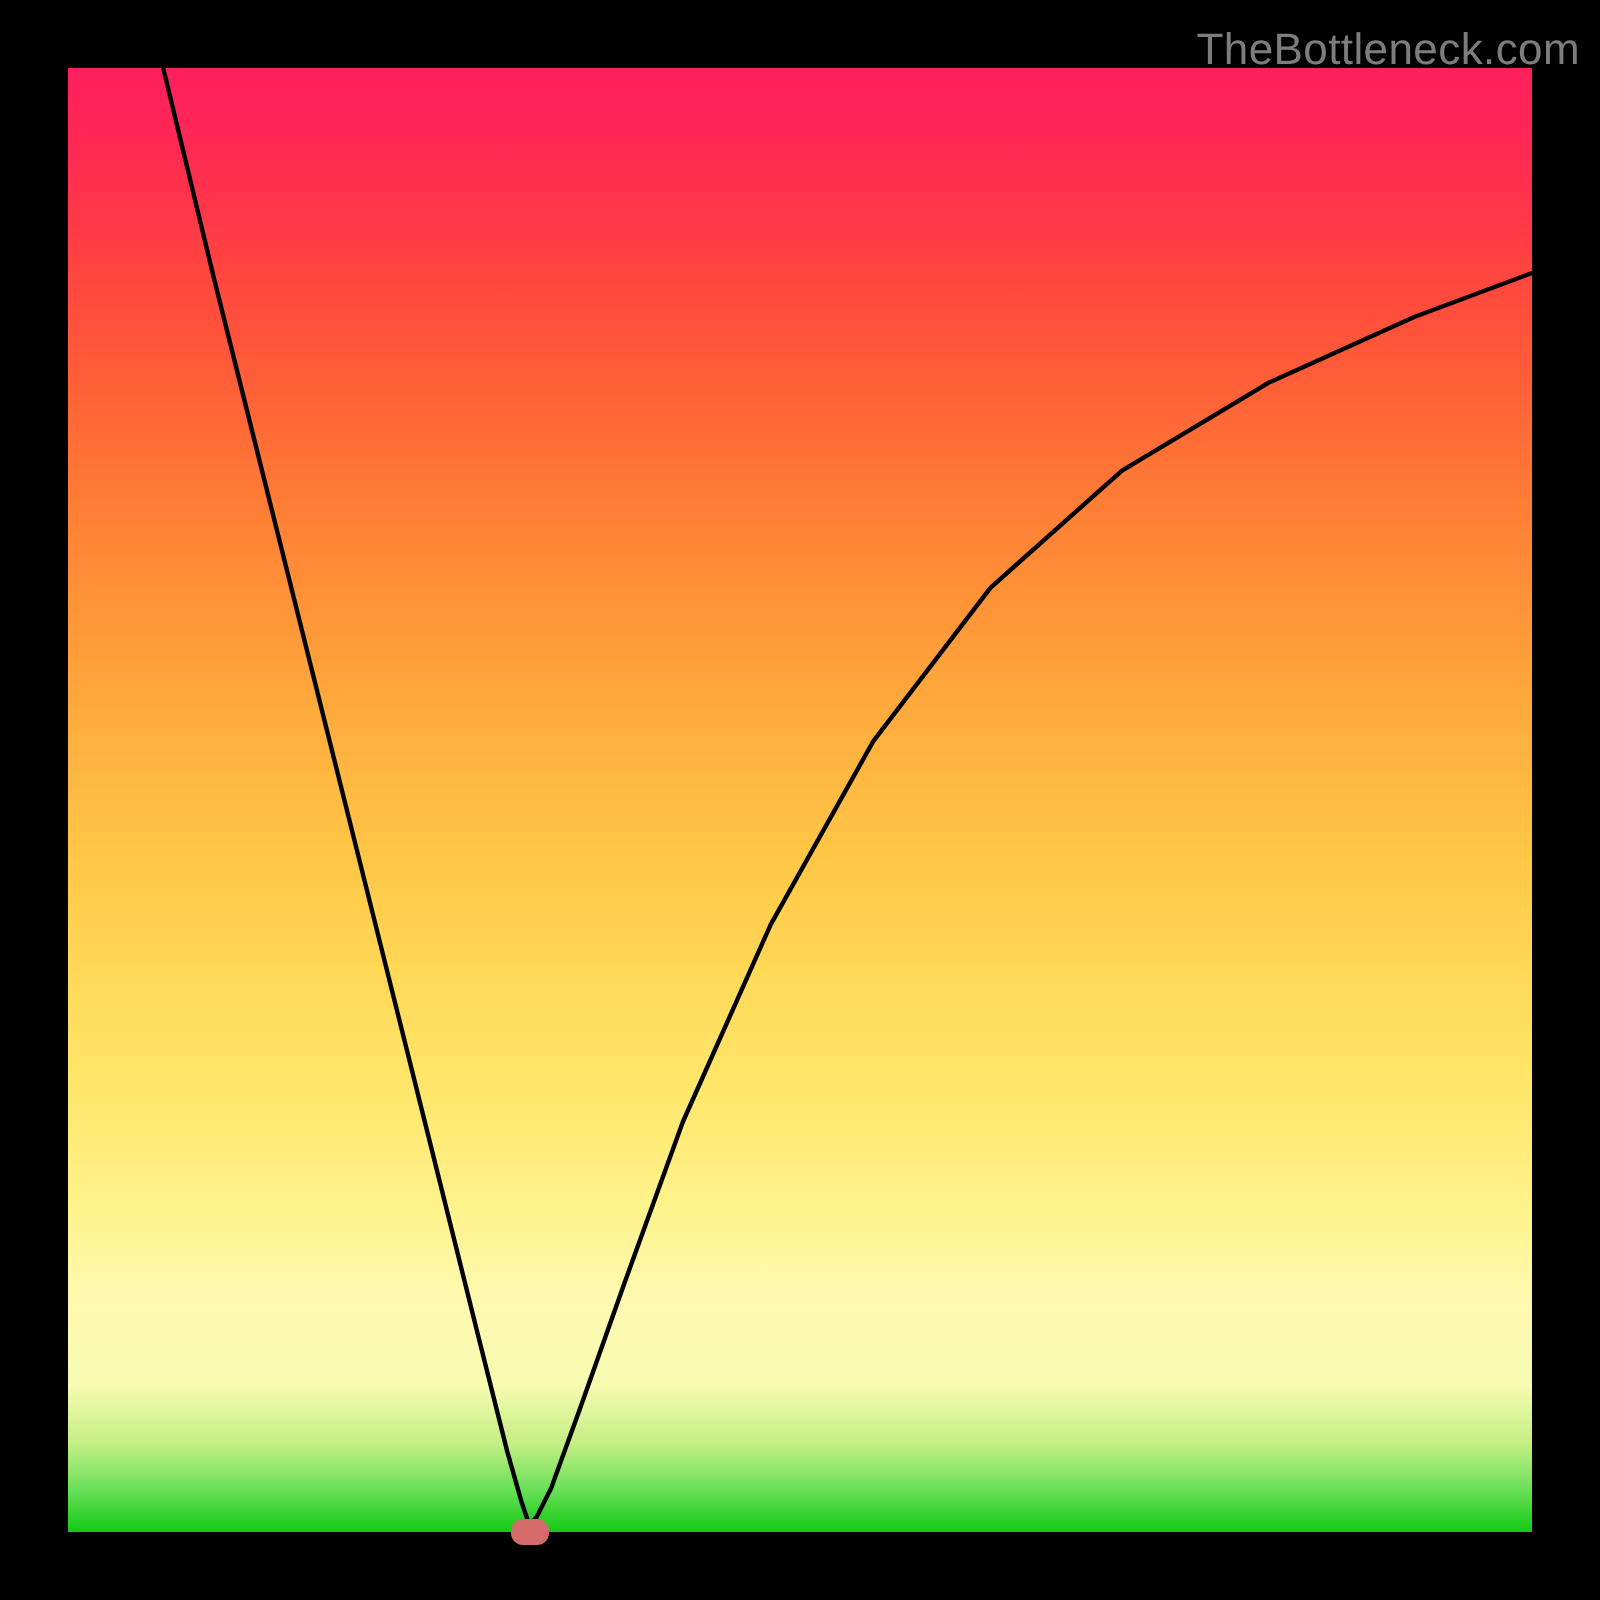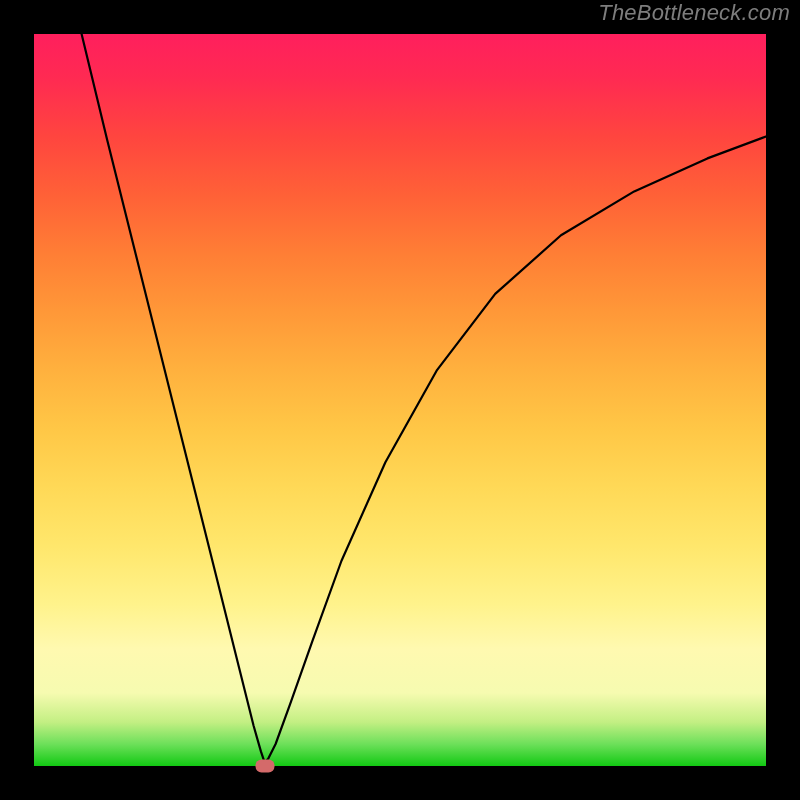--- a/index.html
+++ b/index.html
@@ -37,27 +37,26 @@
       #ffb13e 54%,
       #ff9838 62%,
       #ff7e35 70%,
       #ff6137 78%,
       #ff453f 86%,
       #ff2a52 94%,
       #ff1f5d 100%);
   }
   .watermark {
     position: absolute;
-    top: 0;
+    top: 12px;
     right: 10px;
     color: #7d7d7d;
     font-size: 22px;
     letter-spacing: 0.2px;
     font-weight: 500;
-    font-style: italic;
   }
   svg.curve {
     position: absolute;
     left: 0;
     top: 0;
     width: 732px;
     height: 732px;
     overflow: visible;
   }
   .marker {

